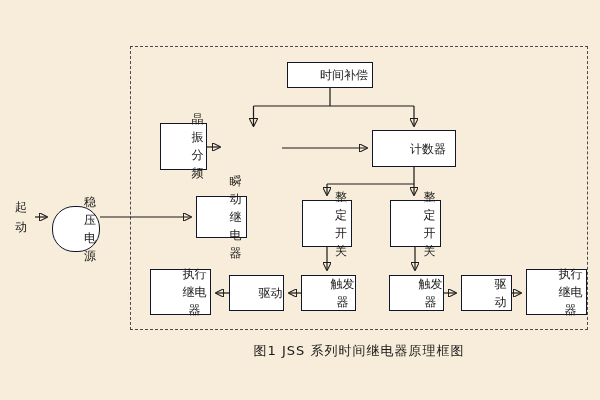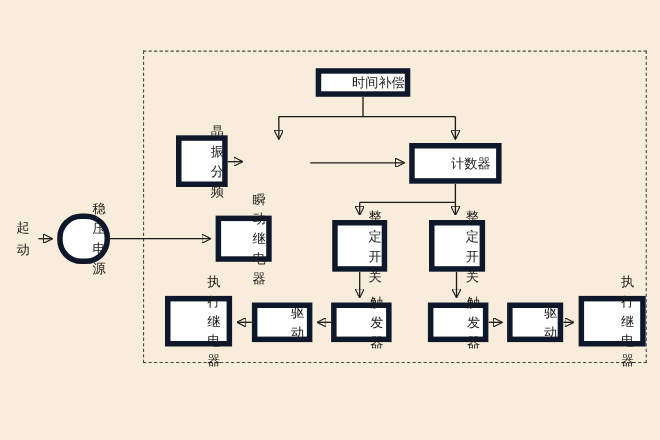--- a/index.html
+++ b/index.html
@@ -13,21 +13,21 @@
     overflow: hidden;
   }
   .dashed-frame {
     position: absolute;
     left: 130px; top: 46px; width: 458px; height: 284px;
     border: 1px dashed #4a4a4a;
   }
   .box {
     position: absolute;
     background: #ffffff;
-    border: 5px solid #0f172a;
+    border: 1px solid #0f172a;
     display: flex; flex-direction: column;
     align-items: center; justify-content: center;
     font-size: 12px; color: #1a1a1a;
     line-height: 1.5; text-align: center; padding-left: 28px;
   }
   .plain {
     position: absolute;
     display: flex; flex-direction: column;
     align-items: center; justify-content: center;
     font-size: 12px; color: #1a1a1a;
@@ -38,25 +38,25 @@
     left: 130px; top: 342px; width: 458px;
     text-align: center;
     font-size: 13px; color: #1a1a1a;
     letter-spacing: 1px;
   }
   svg.wires { position: absolute; left: 0; top: 0; width: 600px; height: 400px; pointer-events: none; }
   svg.wires path { stroke: #1a1a1a; stroke-width: 1.2; fill: none; }
 
   
   .b-time-comp      { left: 287px; top: 62px;  width: 86px; height: 26px; }
-  .b-crystal        { left: 160px; top: 123px; width: 47px; height: 47px; }
+  .b-crystal        { left: 160px; top: 123px; width: 47px; height: 47px; font-family: Liberation Mono, monospace; }
   .b-divider        { left: 225px; top: 130px; width: 57px; height: 37px; }
   .b-counter        { left: 372px; top: 130px; width: 84px; height: 37px; }
   .b-start          { left: 8px;   top: 194px; width: 26px; height: 46px; }
-  .b-power          { left: 52px;  top: 194px; width: 48px; height: 46px; border-radius: 22px; }
+  .b-power          { left: 52px;  top: 206px; width: 48px; height: 46px; border-radius: 22px; }
   .b-instant        { left: 196px; top: 196px; width: 51px; height: 42px; }
   .b-set-left       { left: 302px; top: 200px; width: 50px; height: 47px; }
   .b-set-right      { left: 390px; top: 200px; width: 51px; height: 47px; }
   .b-exec-left      { left: 150px; top: 269px; width: 61px; height: 46px; }
   .b-drive-left     { left: 229px; top: 275px; width: 55px; height: 36px; }
   .b-trigger-left   { left: 301px; top: 275px; width: 55px; height: 36px; }
   .b-trigger-right  { left: 389px; top: 275px; width: 55px; height: 36px; }
   .b-drive-right    { left: 461px; top: 275px; width: 51px; height: 36px; }
   .b-exec-right     { left: 526px; top: 269px; width: 61px; height: 46px; }
 </style>
@@ -149,14 +149,15 @@
 
   <div class="box b-drive-right">
     <span>驱动</span>
   </div>
 
   <div class="box b-exec-right">
     <span>执行</span>
     <span>继电器</span>
   </div>
 
+  <div class="caption">图1  JSS  系列时间继电器原理框图</div>
 
 </div>
 
 </body></html>

